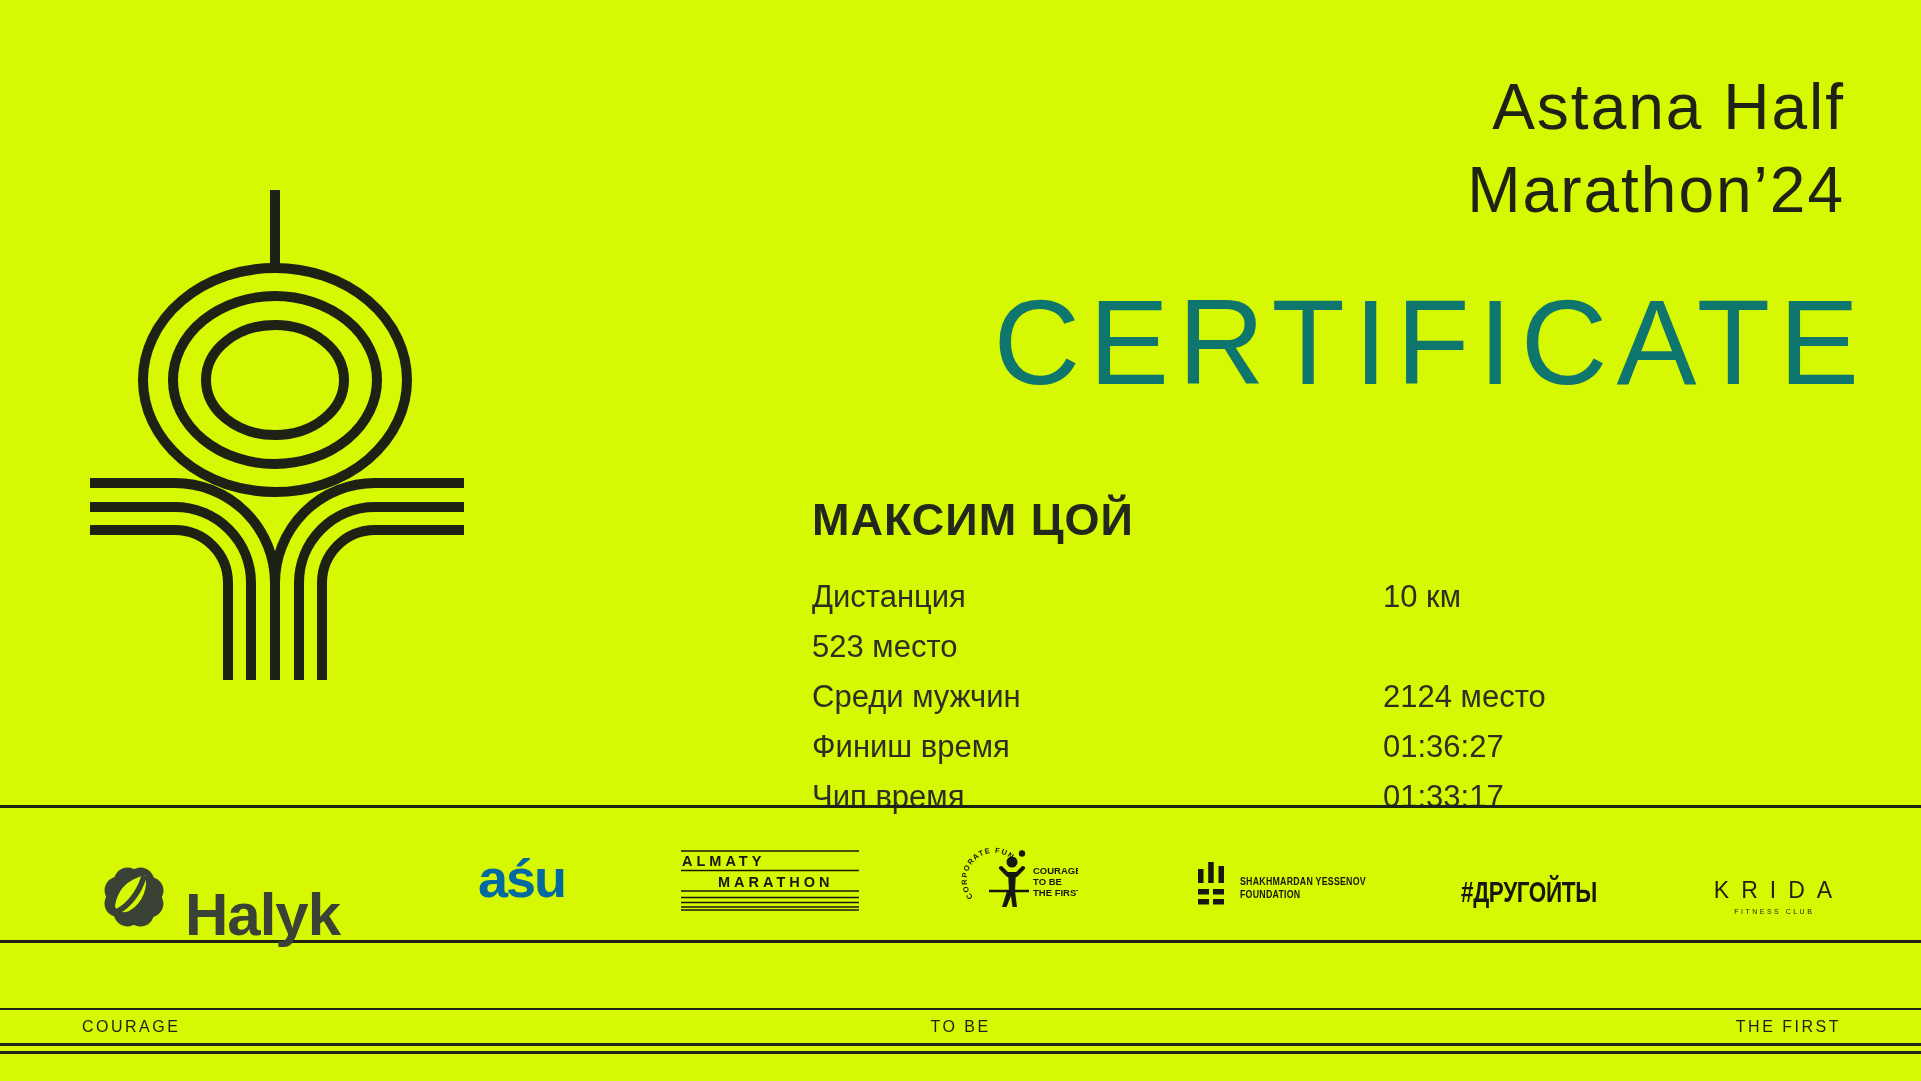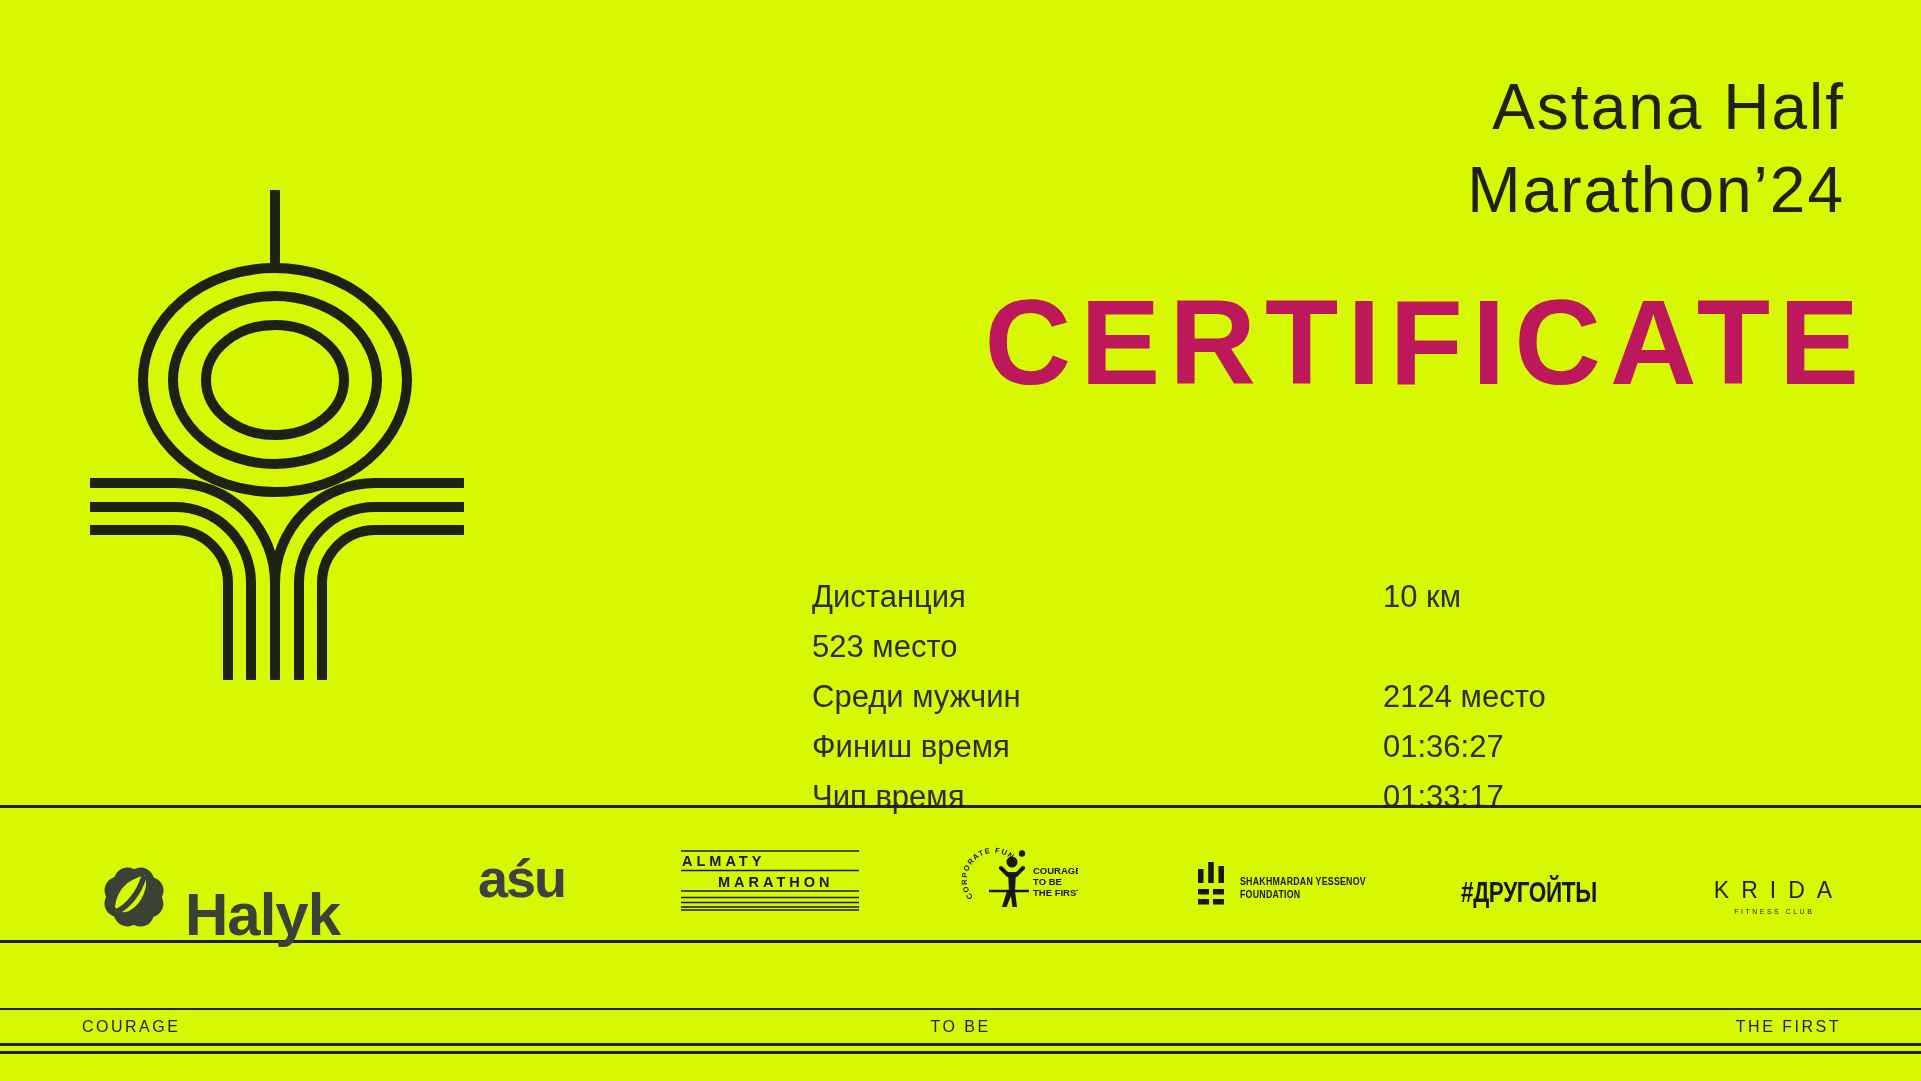--- a/index.html
+++ b/index.html
@@ -7,39 +7,39 @@
        font-family:"Liberation Sans","DejaVu Sans",sans-serif;}
   .page{position:relative;width:1921px;height:1081px;background:#D7F803;color:#20251A;}
 
   
   .baiterek{position:absolute;left:88px;top:185px;}
 
   
   .event-title{position:absolute;top:66px;right:76px;text-align:right;
                font-size:64px;line-height:83px;font-weight:500;letter-spacing:2px;color:#1E2316;}
   .cert-heading{position:absolute;top:282px;right:53px;font-size:120px;line-height:1;
-                font-weight:700;letter-spacing:9px;color:#be185d;white-space:nowrap;}
+                font-weight:400;letter-spacing:9px;color:#0f766e;white-space:nowrap;}
 
   
   .runner-name{position:absolute;left:812px;top:497px;font-size:45px;line-height:1;
                font-weight:700;letter-spacing:1px;color:#23281C;white-space:nowrap;}
 
   .results{position:absolute;left:812px;top:572px;width:760px;}
   .result-row{display:flex;height:50px;line-height:50px;font-size:31px;color:#2B3024;}
   .result-label{width:571px;flex:none;white-space:nowrap;}
   .result-value{white-space:nowrap;}
 
   
   .band{position:absolute;left:0;right:0;top:805px;height:132px;
         border-top:3px solid #1D2213;border-bottom:3px solid #1D2213;}
   .band *{white-space:nowrap;}
   .halyk{position:absolute;left:95px;top:33px;display:flex;align-items:center;gap:12px;color:#3A4135;}
   .halyk-word{font-size:60px;font-weight:700;letter-spacing:-1px;line-height:76px;margin-top:36px;}
   .asu{position:absolute;left:478px;top:38px;font-size:54px;font-weight:700;
-       letter-spacing:-2px;line-height:64px;color:#404040;}
+       letter-spacing:-2px;line-height:64px;color:#0369a1;}
   .almaty{position:absolute;left:681px;top:41px;}
   .corpfund{position:absolute;left:960px;top:39px;}
   .yessenov{position:absolute;left:1198px;top:54px;display:flex;gap:16px;color:#14180E;}
   .yessenov-text{margin-top:13px;font-size:11px;font-weight:800;line-height:13px;
                  letter-spacing:.3px;transform:scaleX(.8);transform-origin:left top;}
   .drugoity{position:absolute;left:1461px;top:69px;font-size:30px;font-weight:800;line-height:1;
             letter-spacing:-.5px;transform:scaleX(.75);transform-origin:left top;color:#14180E;}
   .krida{position:absolute;left:1698px;top:69px;width:150px;text-align:center;color:#1E2316;}
   .krida-word{font-size:23px;font-weight:400;letter-spacing:12px;line-height:27px;padding-left:12px;}
   .krida-sub{font-size:7px;letter-spacing:2.5px;margin-top:4px;padding-left:2.5px;}
@@ -75,20 +75,21 @@
     <path d="M376,345 L287,345 A53,53 0 0 0 234,398 V495"></path>
   </svg>
 
   <div class="event-title">
     <div>Astana Half</div>
     <div>Marathon’24</div>
   </div>
 
   <div class="cert-heading">CERTIFICATE</div>
 
+  <div class="runner-name">МАКСИМ ЦОЙ</div>
 
   <div class="results">
     <div class="result-row">
       <span class="result-label">Дистанция</span>
       <span class="result-value">10 км</span>
     </div>
     <div class="result-row">
       <span class="result-value">523 место</span>
     </div>
     <div class="result-row">

